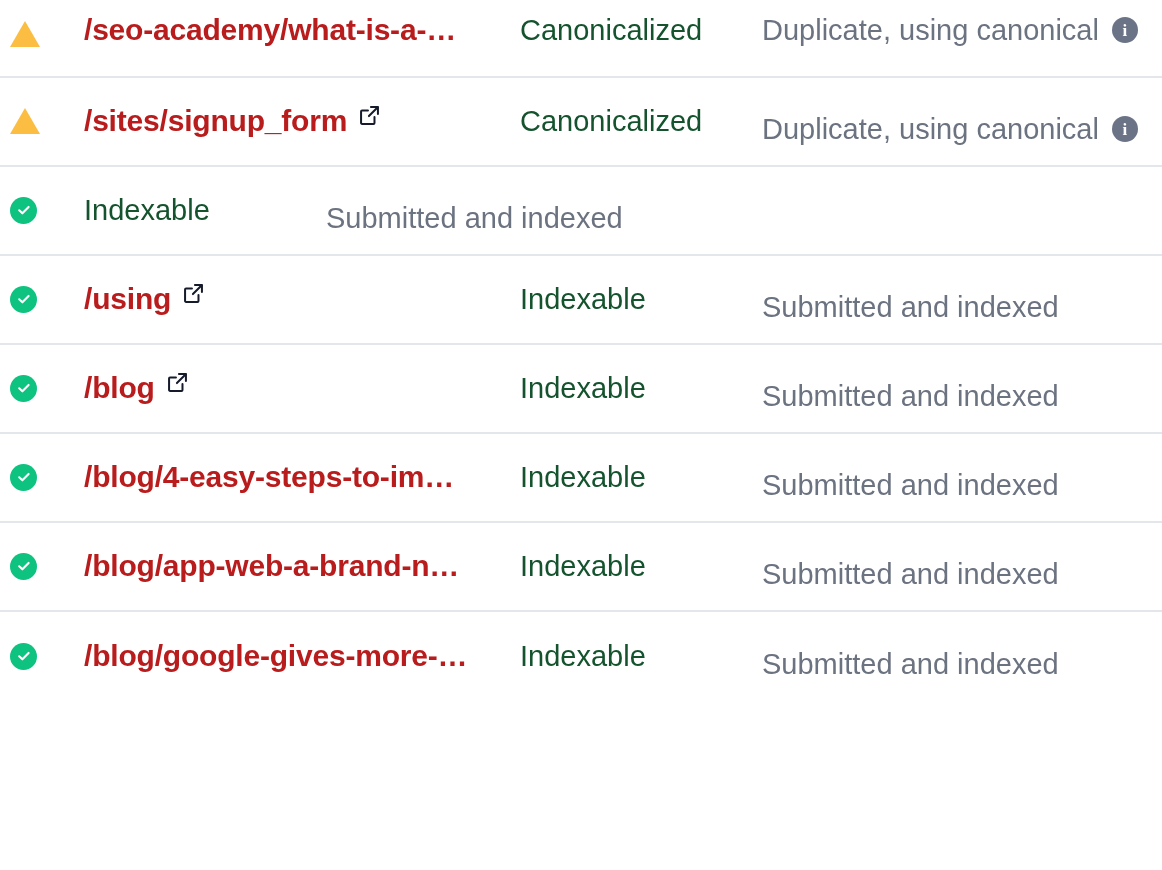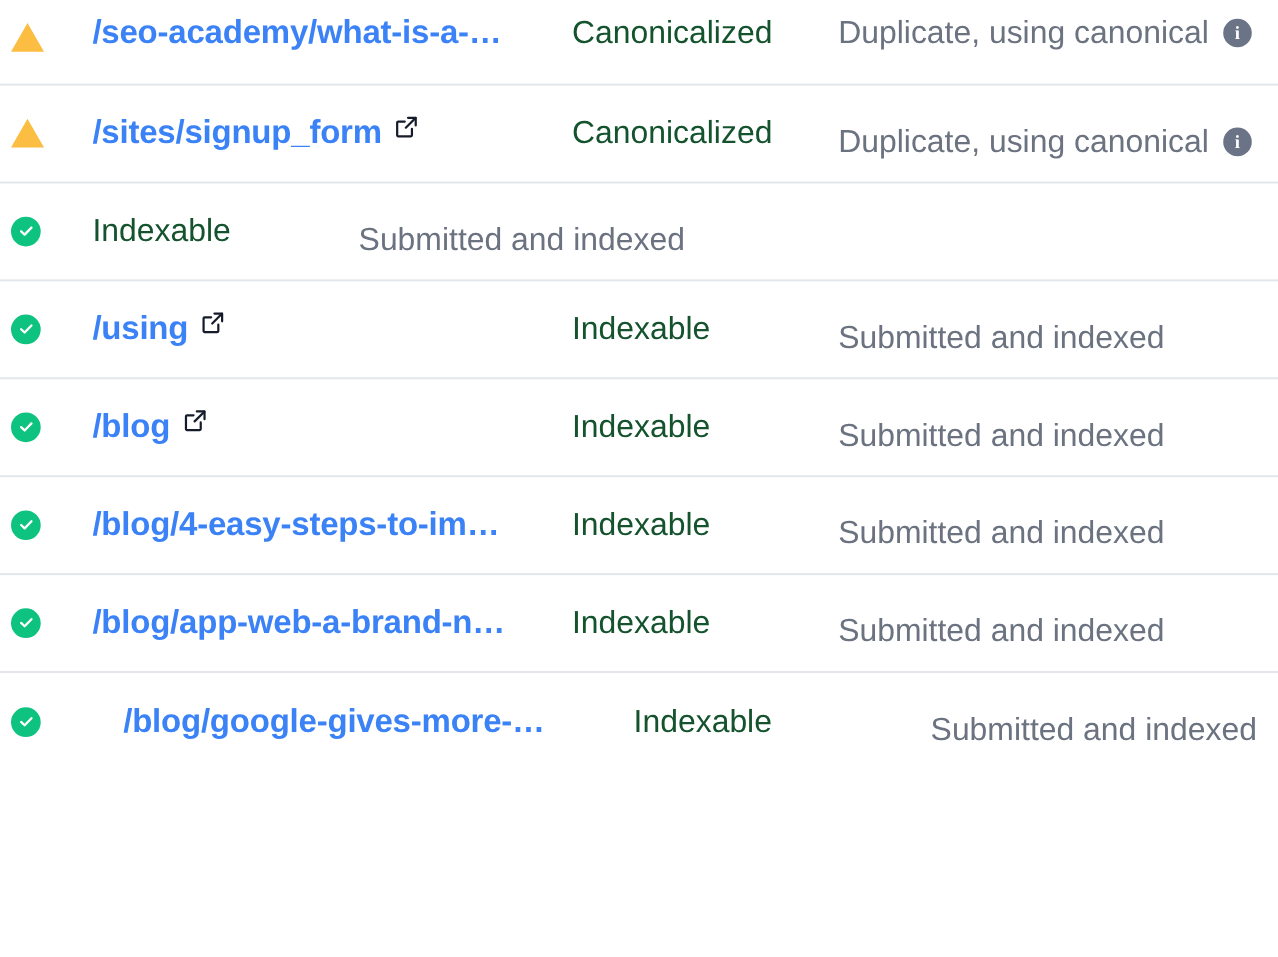--- a/index.html
+++ b/index.html
@@ -28,21 +28,21 @@
     background: #ffffff;
     border-bottom: 2px solid #e3e6ea;
   }
   
   .row.first {
     height: 95px;
     margin-top: -17.5px;
     align-items: flex-end;
     padding-bottom: 29px;
   }
-  .row.last { border-bottom: none; gap: 28px; }
+  .row.last { border-bottom: none; }
 
   
   .cell-icon {
     width: 84px;
     flex: 0 0 84px;
     display: flex;
     align-items: center;
     justify-content: flex-start;
     padding-left: 10px;
   }
@@ -72,21 +72,21 @@
     justify-content: center;
   }
   .icon-check svg { display:block; }
 
   
   .cell-url {
     flex: 0 0 436px;
     width: 436px;
     display: flex;
     align-items: center;
-    color: #3b82f6;
+    color: #b91c1c;
     font-size: 30px;
     font-weight: 700;
     letter-spacing: -0.2px;
     white-space: nowrap;
     overflow: hidden;
   }
   .url-text { display:inline-block; }
 
   .icon-extlink {
     margin-left: 11px;

